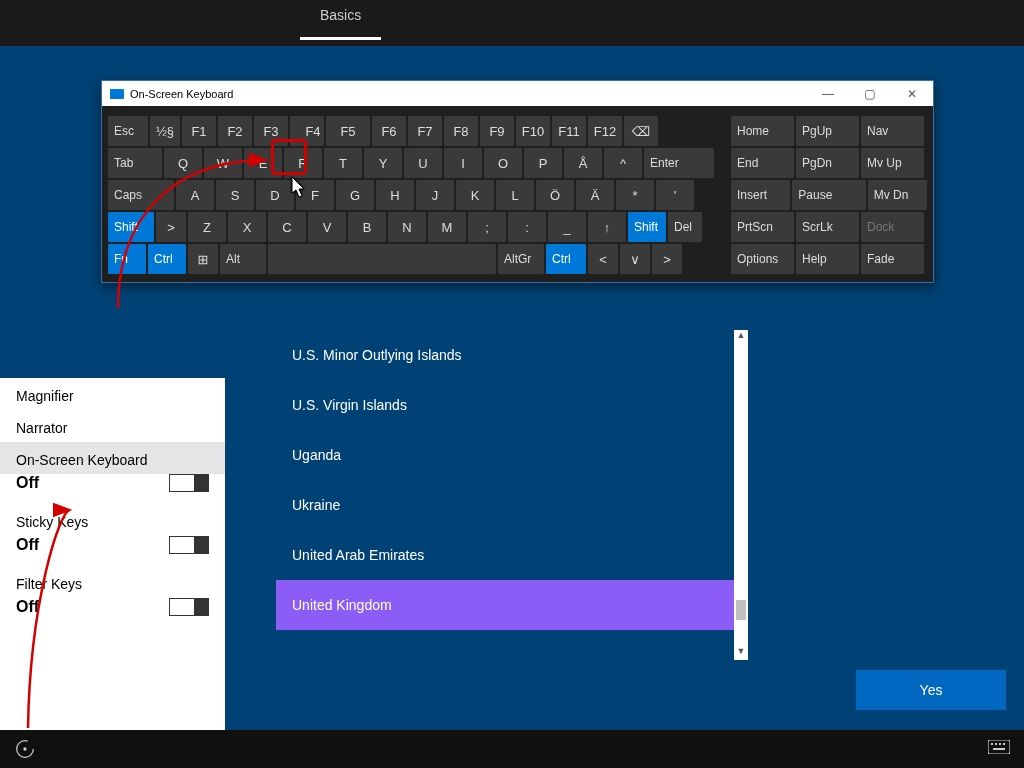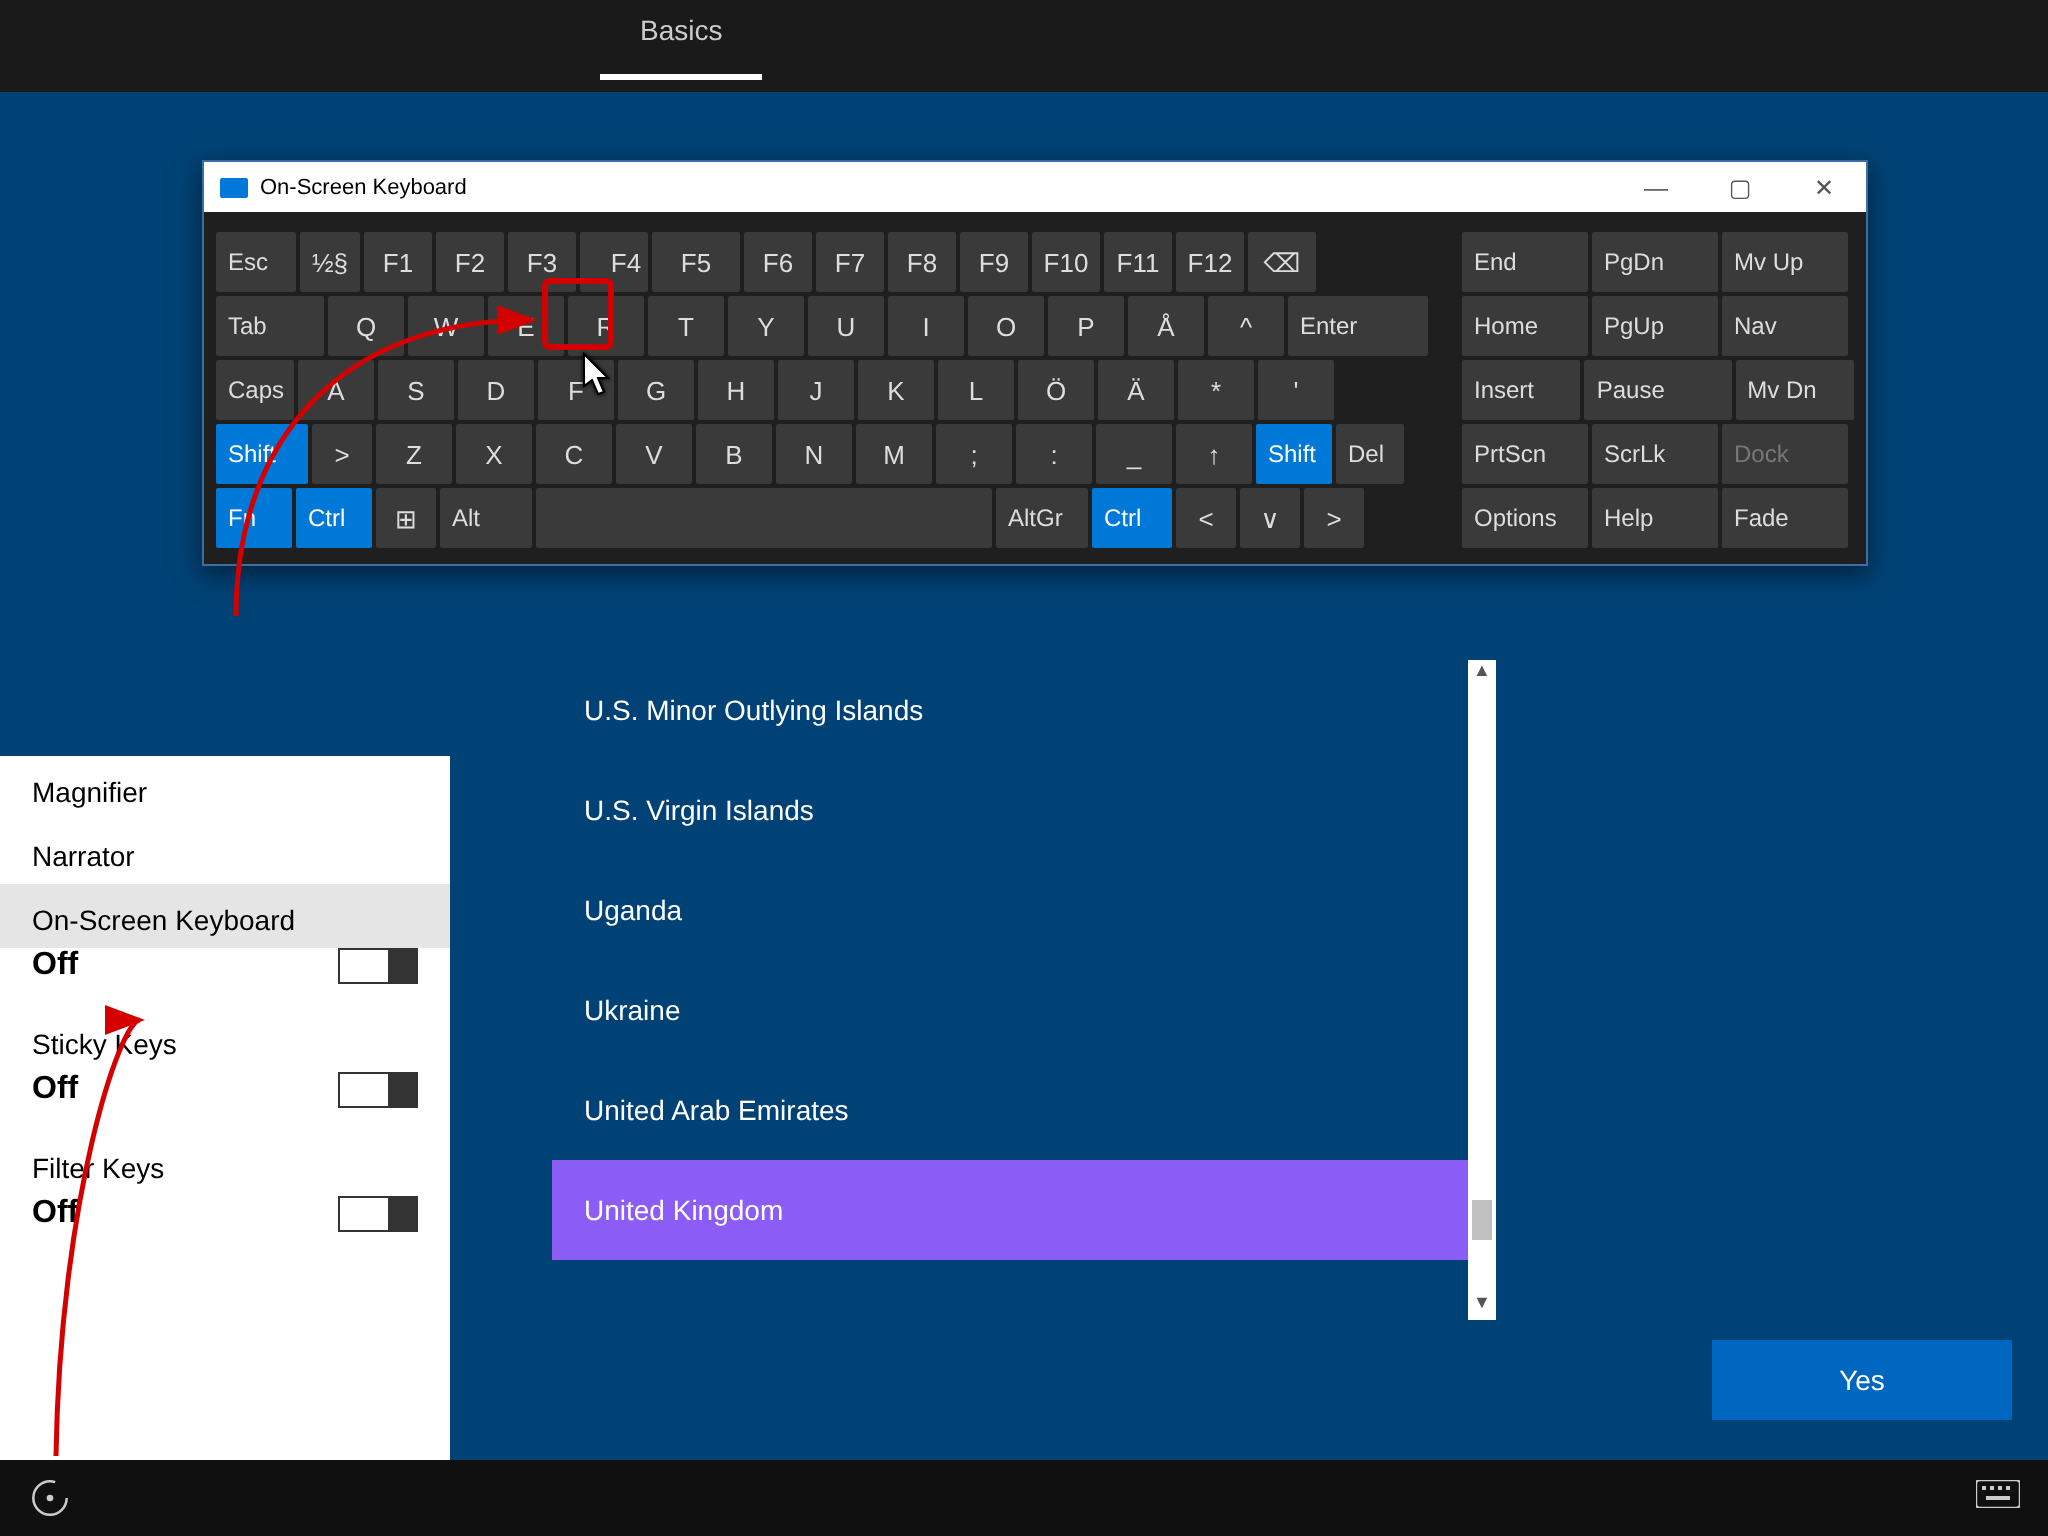--- a/index.html
+++ b/index.html
@@ -153,21 +153,21 @@
             <div class="key" style="width: 38px;">Y</div>
             <div class="key" style="width: 38px;">U</div>
             <div class="key" style="width: 38px;">I</div>
             <div class="key" style="width: 38px;">O</div>
             <div class="key" style="width: 38px;">P</div>
             <div class="key" style="width: 38px;">Å</div>
             <div class="key" style="width: 38px;">^</div>
             <div class="key lbl" style="width: 70px;">Enter</div>
           </div>
         <div class="krow" id="r3">
-            <div class="key lbl" style="width: 39px;">Caps</div>
+            <div class="key lbl" style="width: 66px;">Caps</div>
             <div class="key" style="width: 38px;">A</div>
             <div class="key" style="width: 38px;">S</div>
             <div class="key" style="width: 38px;">D</div>
             <div class="key" style="width: 38px;">F</div>
             <div class="key" style="width: 38px;">G</div>
             <div class="key" style="width: 38px;">H</div>
             <div class="key" style="width: 38px;">J</div>
             <div class="key" style="width: 38px;">K</div>
             <div class="key" style="width: 38px;">L</div>
             <div class="key" style="width: 38px;">Ö</div>
@@ -199,29 +199,29 @@
             <div class="key lbl" style="width: 46px;">Alt</div>
             <div class="key" style="width: 228px;"></div>
             <div class="key lbl" style="width: 46px;">AltGr</div>
             <div class="key active lbl" style="width: 40px;">Ctrl</div>
             <div class="key" style="width: 30px;">&lt;</div>
             <div class="key" style="width: 30px;">∨</div>
             <div class="key" style="width: 30px;">&gt;</div>
           </div>
       </div>
       <div class="nav-col" style="width:196px;">
+        <div class="krow" id="n1">
+            <div class="key" style="width: 63px;">Home</div>
+            <div class="key" style="width: 63px;">PgUp</div>
+            <div class="key" style="width: 63px;">Nav</div>
+          </div>
         <div class="krow" id="n2">
             <div class="key" style="width: 63px;">End</div>
             <div class="key" style="width: 63px;">PgDn</div>
             <div class="key" style="width: 63px;">Mv Up</div>
-          </div>
-        <div class="krow" id="n1">
-            <div class="key" style="width: 63px;">Home</div>
-            <div class="key" style="width: 63px;">PgUp</div>
-            <div class="key" style="width: 63px;">Nav</div>
           </div>
         <div class="krow" id="n3">
             <div class="key" style="width: 63px;">Insert</div>
             <div class="key" style="width: 78px;">Pause</div>
             <div class="key" style="width: 63px;">Mv Dn</div>
           </div>
         <div class="krow" id="n4">
             <div class="key" style="width: 63px;">PrtScn</div>
             <div class="key" style="width: 63px;">ScrLk</div>
             <div class="key dim" style="width: 63px;">Dock</div>

